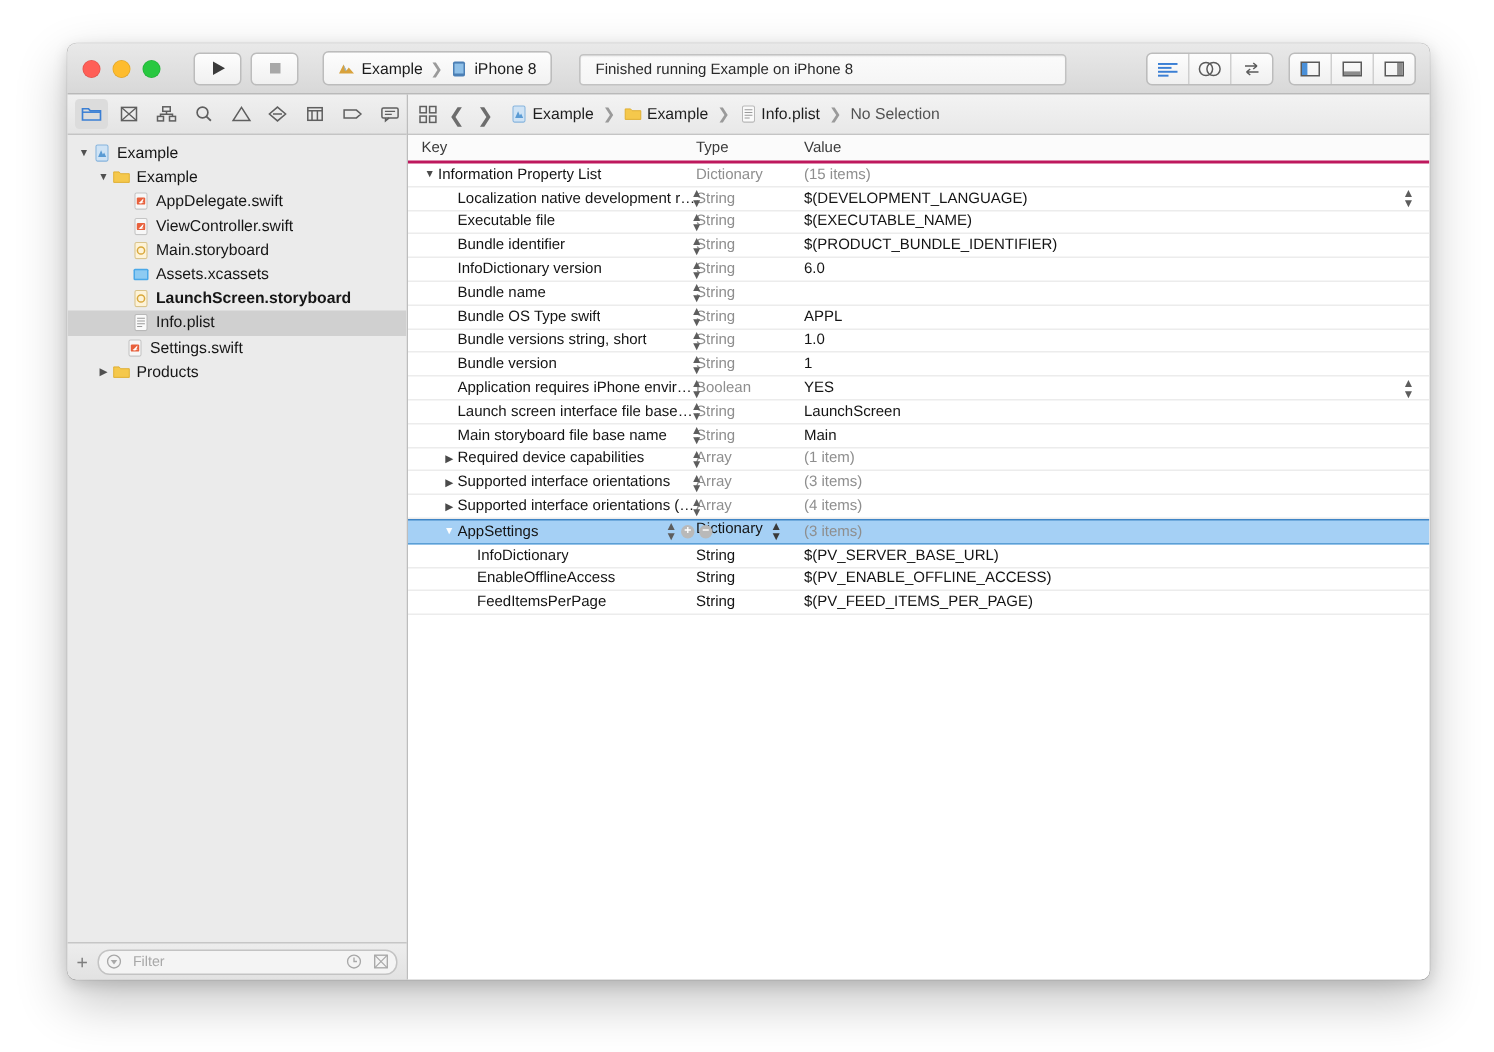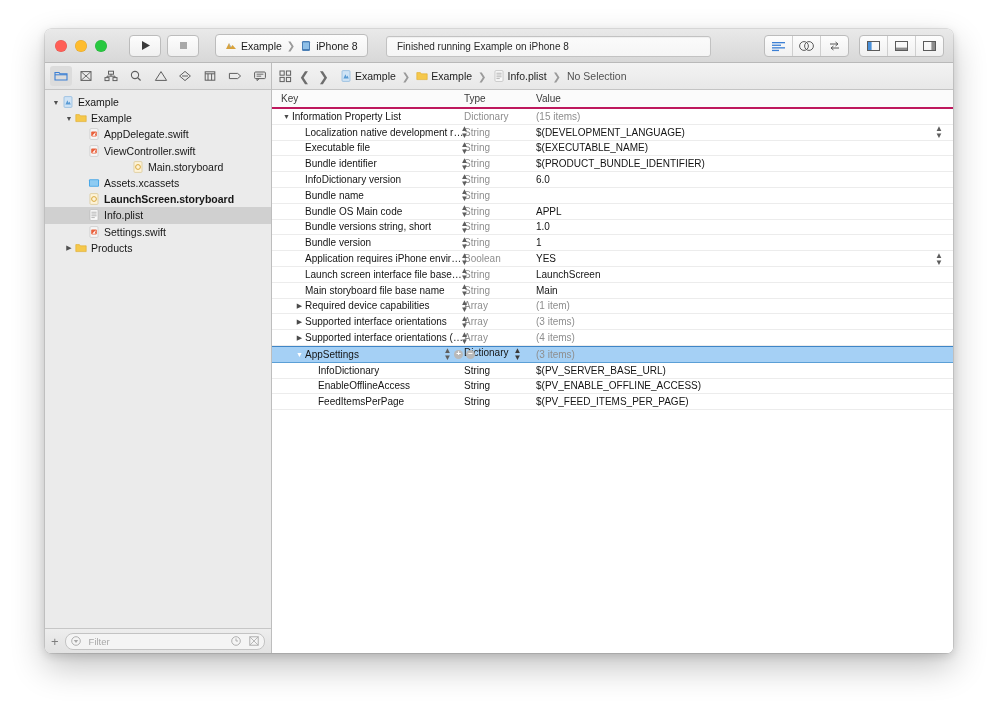--- a/index.html
+++ b/index.html
@@ -419,21 +419,21 @@
             <span class="tw"></span>
             <span class="ficon">
               <svg width="12" height="12" viewBox="0 0 12 12">
                 <rect x="2" y="0.6" width="8" height="10.8" rx="1" fill="#f7f7f7" stroke="#c4c4c4" stroke-width="0.7"></rect>
                 <rect x="3.2" y="3.6" width="5.6" height="4.8" rx="0.8" fill="#e8603c"></rect>
                 <path d="M4.3 7.4c1.4-1 2.4-2.2 3.3-3.1 .1 1 -.3 2 -.8 2.6 .5 .2 .9 .1 1.2 0 -.6 .7 -2.4 1 -3.7 .5z" fill="#fff"></path>
               </svg>
             </span>
             <span>ViewController.swift</span>
           </div>
-          <div class="tree-row" style="padding-left: 32px; margin-left: 44px;">
+          <div class="tree-row" style="padding-left: 32px;">
             <span class="tw"></span>
             <span class="ficon">
               <svg width="12" height="12" viewBox="0 0 12 12">
                 <rect x="2" y="0.6" width="8" height="10.8" rx="1" fill="#fdf3d8" stroke="#d9c48c" stroke-width="0.7"></rect>
                 <circle cx="6" cy="6" r="2.4" fill="none" stroke="#d9a83c" stroke-width="1"></circle>
               </svg>
             </span>
             <span>Main.storyboard</span>
           </div>
           <div class="tree-row" style="padding-left: 32px;">
@@ -461,21 +461,21 @@
             <span class="ficon">
               <svg width="12" height="12" viewBox="0 0 12 12">
                 <rect x="2" y="0.6" width="8" height="10.8" rx="1" fill="#fafafa" stroke="#b8b8b8" stroke-width="0.7"></rect>
                 <g stroke="#9a9a9a" stroke-width="0.7">
                   <path d="M3.4 3.2h5.2M3.4 5h5.2M3.4 6.8h5.2M3.4 8.6h3.4"></path>
                 </g>
               </svg>
             </span>
             <span>Info.plist</span>
           </div>
-          <div class="tree-row" style="padding-left: 32px;">
+          <div class="tree-row" style=" margin-left: 28px;">
             <span class="tw"></span>
             <span class="ficon">
               <svg width="12" height="12" viewBox="0 0 12 12">
                 <rect x="2" y="0.6" width="8" height="10.8" rx="1" fill="#f7f7f7" stroke="#c4c4c4" stroke-width="0.7"></rect>
                 <rect x="3.2" y="3.6" width="5.6" height="4.8" rx="0.8" fill="#e8603c"></rect>
                 <path d="M4.3 7.4c1.4-1 2.4-2.2 3.3-3.1 .1 1 -.3 2 -.8 2.6 .5 .2 .9 .1 1.2 0 -.6 .7 -2.4 1 -3.7 .5z" fill="#fff"></path>
               </svg>
             </span>
             <span>Settings.swift</span>
           </div>
@@ -651,21 +651,21 @@
                 <span>▲</span>
                 <span>▼</span>
               </span>
               <div class="col-type">
                 <span>String</span>
               </div>
             </div>
             <div class="prow">
               <div class="col-key" style="padding-left: 22px;">
                 <span class="disc"></span>
-                <span class="ktext">Bundle OS Main code</span>
+                <span class="ktext">Bundle OS Type swift</span>
               </div>
               <span class="stepper" style="left: 188px;">
                 <span>▲</span>
                 <span>▼</span>
               </span>
               <div class="col-type">
                 <span>String</span>
               </div>
               <div class="col-value">
                 <span>APPL</span>

